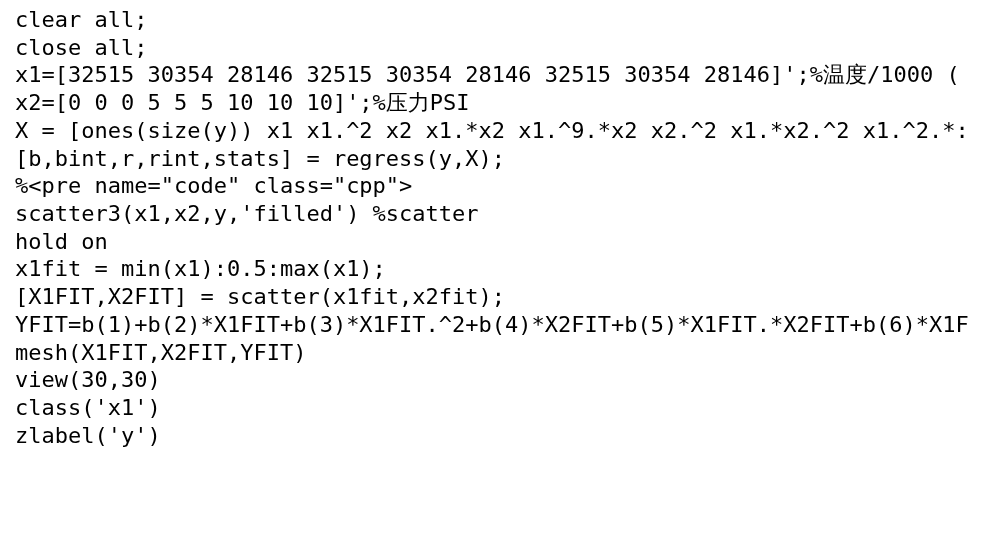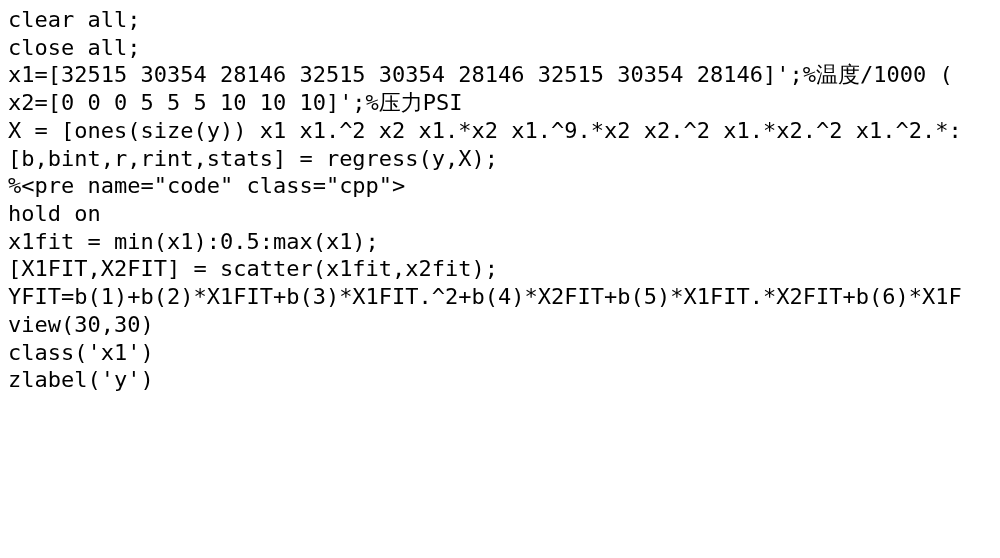--- a/index.html
+++ b/index.html
@@ -12,33 +12,36 @@
       background: #fff;
       white-space: nowrap;
       overflow: hidden;
       width: 1000px;
       height: 558px;
       box-sizing: border-box;
       letter-spacing: 0px;
     }
     .line {
       display: block;
+      margin-left: 7px;
     }
   </style>
 </head>
 <body>
 
 <div>
   <span class="line">clear all;</span>
   <span class="line">close all;</span>
   <span class="line">x1=[32515 30354 28146 32515 30354 28146 32515 30354 28146]';%温度/1000 (</span>
   <span class="line">x2=[0 0 0 5 5 5 10 10 10]';%压力PSI</span>
   <span class="line">X = [ones(size(y)) x1 x1.^2 x2 x1.*x2 x1.^9.*x2 x2.^2 x1.*x2.^2 x1.^2.*:</span>
   <span class="line">[b,bint,r,rint,stats] = regress(y,X);</span>
   <span class="line">%&lt;pre name="code" class="cpp"&gt;</span>
+  <span class="line">scatter3(x1,x2,y,'filled') %scatter</span>
   <span class="line">hold on</span>
   <span class="line">x1fit = min(x1):0.5:max(x1);</span>
   <span class="line">[X1FIT,X2FIT] = scatter(x1fit,x2fit);</span>
   <span class="line">YFIT=b(1)+b(2)*X1FIT+b(3)*X1FIT.^2+b(4)*X2FIT+b(5)*X1FIT.*X2FIT+b(6)*X1F</span>
+  <span class="line">mesh(X1FIT,X2FIT,YFIT)</span>
   <span class="line">view(30,30)</span>
   <span class="line">class('x1')</span>
   <span class="line">zlabel('y')</span>
 </div>
 
 </body></html>

